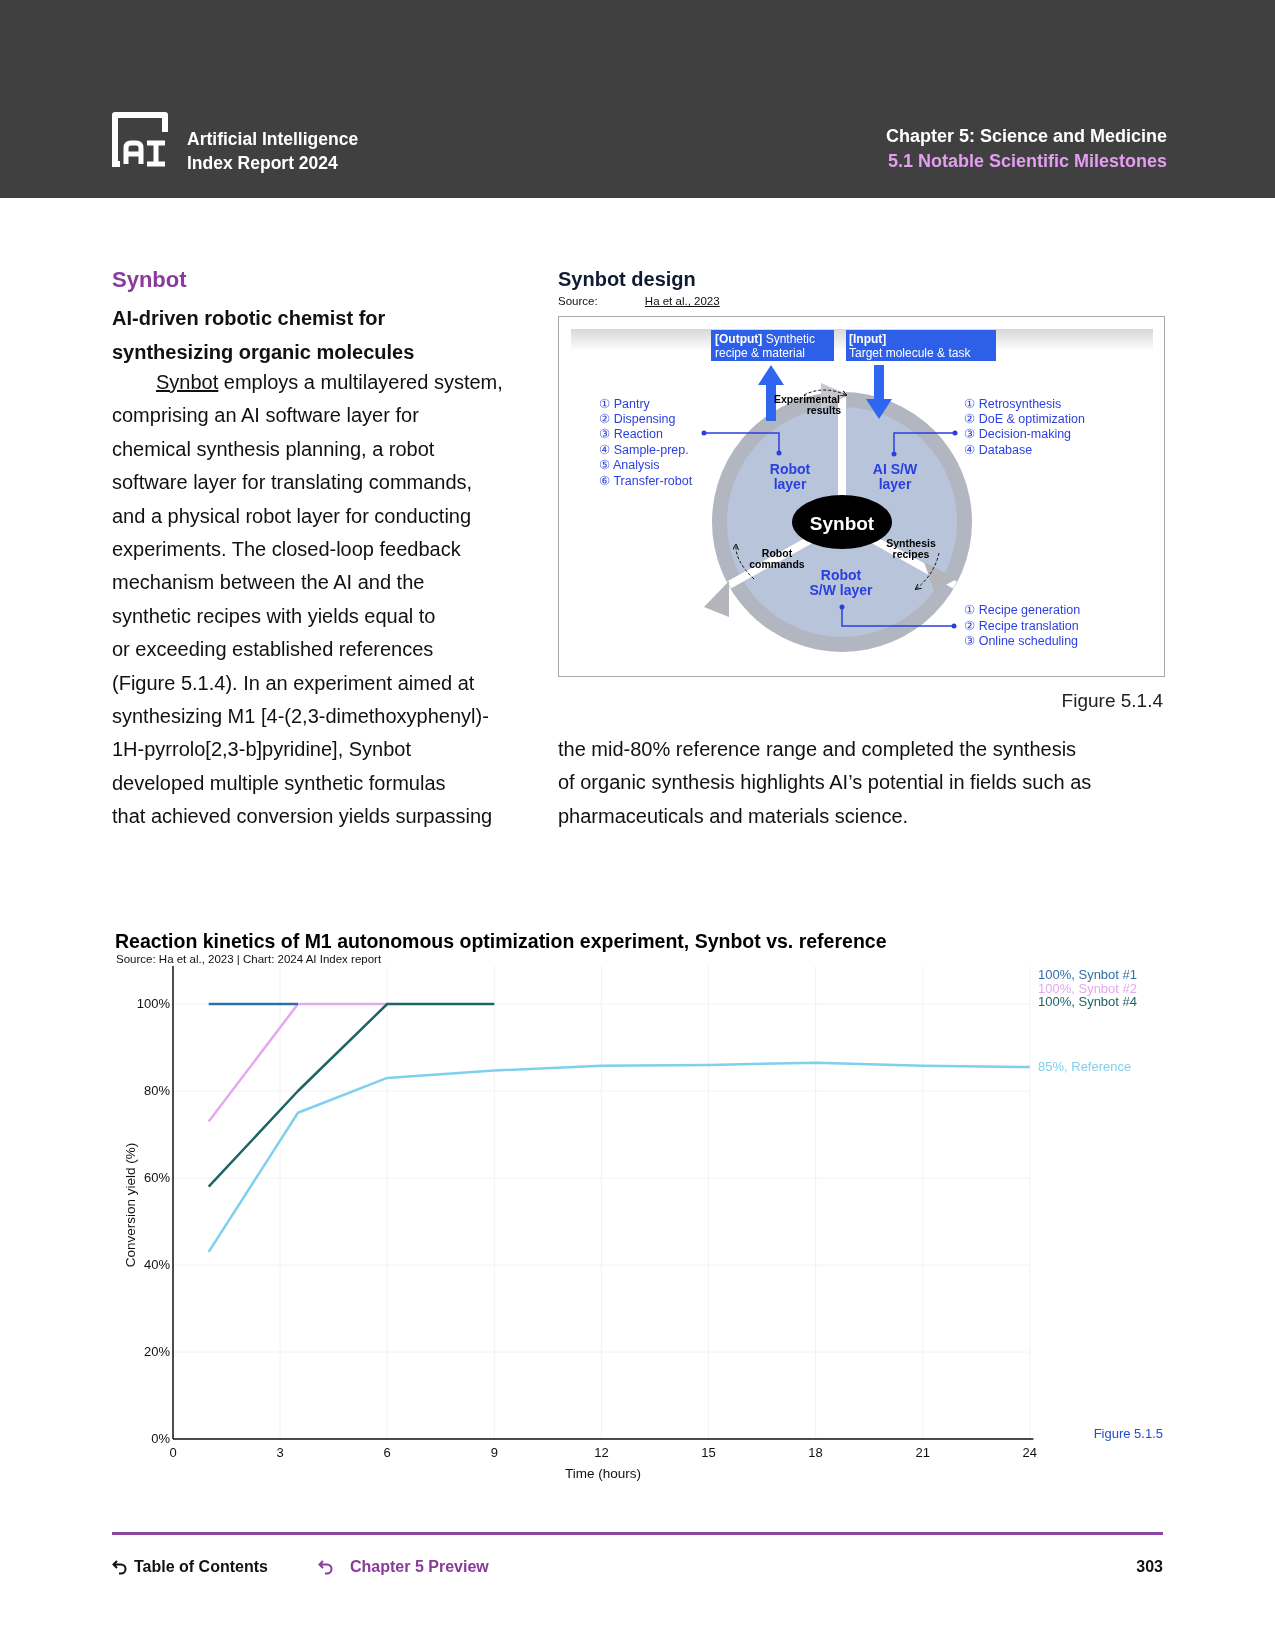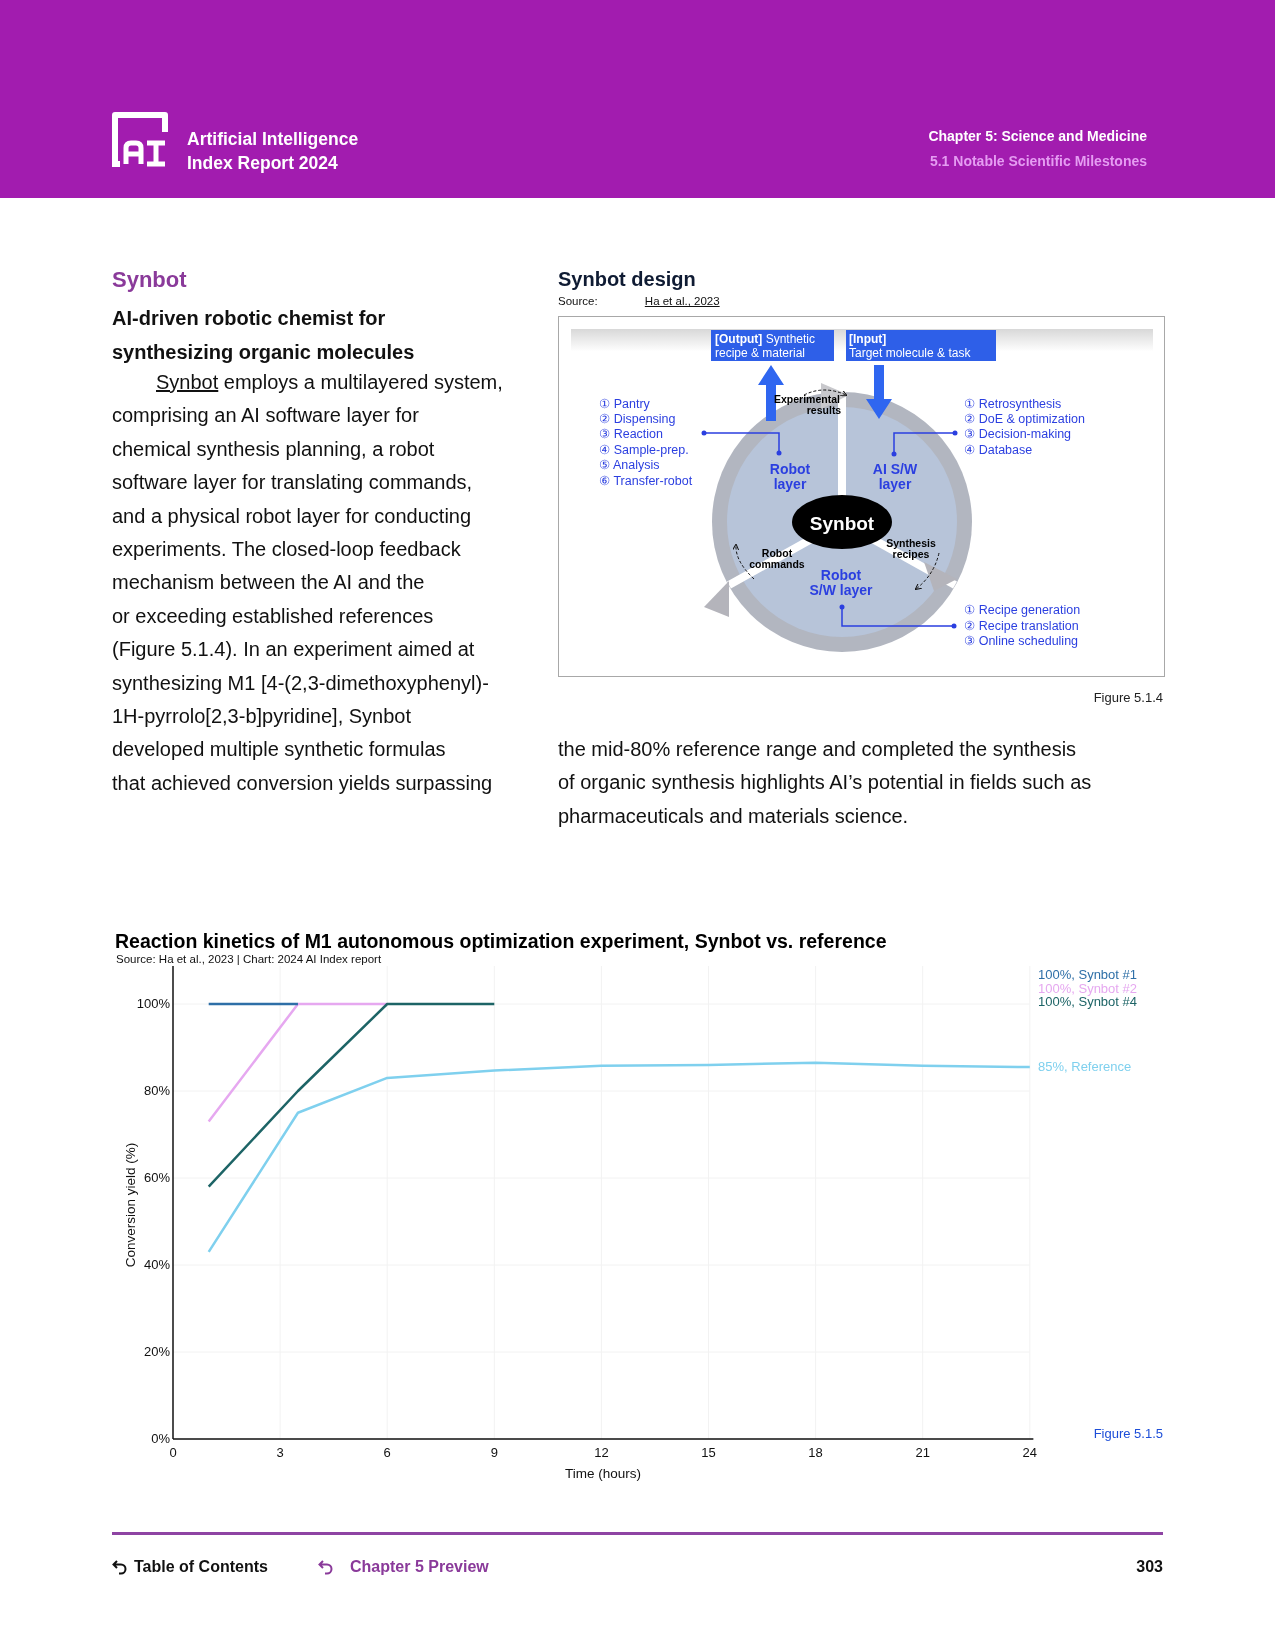--- a/index.html
+++ b/index.html
@@ -1,37 +1,37 @@
 <!DOCTYPE html>
 <html><head>
 <meta charset="utf-8">
 <style>
   * { box-sizing: border-box; margin: 0; padding: 0; }
   html, body { width: 1275px; height: 1650px; background: #ffffff; overflow: hidden; }
   body { position: relative; font-family: "Liberation Sans", "DejaVu Sans", sans-serif; color: #111111; }
 
-  .header { position: absolute; left: 0; top: 0; width: 1275px; height: 198px; background: #a21caf; }
+  .header { position: absolute; left: 0; top: 0; width: 1275px; height: 198px; background: #404040; }
   .logo { position: absolute; left: 112px; top: 112px; width: 56px; height: 55px; }
   .brand { position: absolute; left: 187px; top: 127px; color: #ffffff; font-weight: bold; font-size: 17.5px; line-height: 24px; }
-  .chapter { position: absolute; right: 128px; top: 124px; text-align: right; font-weight: bold; font-size: 14px; line-height: 25px; }
+  .chapter { position: absolute; right: 108px; top: 124px; text-align: right; font-weight: bold; font-size: 18px; line-height: 25px; }
   .chapter .c1 { color: #ffffff; }
   .chapter .c2 { color: #e59df2; }
 
   .section-title { position: absolute; left: 112px; top: 267px; font-size: 22px; font-weight: bold; color: #8a3a9a; }
   .subtitle { position: absolute; left: 112px; top: 302px; width: 400px; font-size: 20px; font-weight: bold; line-height: 33.5px; color: #111; }
   .body-left { position: absolute; left: 112px; top: 366px; width: 400px; font-size: 20px; line-height: 33.4px; color: #111; }
   .body-left .line { display: block; white-space: nowrap; }
   .link { text-decoration: underline; color: #111; padding-left: 44px; }
 
   .fig-title { position: absolute; left: 558px; top: 268px; font-size: 20px; font-weight: bold; color: #0f1b33; }
   .fig-source { position: absolute; left: 558px; top: 295px; font-size: 11.5px; color: #111; }
   .fig-source .link { text-decoration: underline; }
   .diagram-frame { position: absolute; left: 558px; top: 316px; width: 607px; height: 361px; border: 1.5px solid #a8a8a8; background: #ffffff; }
   .diagram-frame svg { position: absolute; left: 0; top: 0; }
-  .fig-cap1 { position: absolute; right: 112px; top: 690px; font-size: 13px; color: #222; }
+  .fig-cap1 { position: absolute; right: 112px; top: 690px; font-size: 19px; color: #222; }
 
   .body-right { position: absolute; left: 558px; top: 733px; width: 610px; font-size: 20px; line-height: 33.4px; color: #111; }
   .body-right .line { display: block; white-space: nowrap; }
 
   .chart-title { position: absolute; left: 115px; top: 930px; font-size: 19.5px; font-weight: bold; color: #000; white-space: nowrap; }
   .chart-source { position: absolute; left: 116px; top: 953px; font-size: 11.5px; color: #111; white-space: nowrap; }
   .chart-svg { position: absolute; left: 0; top: 0; }
   .fig-cap2 { position: absolute; right: 112px; top: 1426px; font-size: 13px; color: #1d4ed8; }
 
   .footer-rule { position: absolute; left: 112px; top: 1532px; width: 1051px; height: 2.5px; background: #8e44a3; }
@@ -66,20 +66,21 @@
   <div>synthesizing organic molecules</div>
 </div>
 <div class="body-left">
   <span class="line"><span class="link">Synbot</span><span> employs a multilayered system,</span></span>
   <span class="line">comprising an AI software layer for</span>
   <span class="line">chemical synthesis planning, a robot</span>
   <span class="line">software layer for translating commands,</span>
   <span class="line">and a physical robot layer for conducting</span>
   <span class="line">experiments. The closed-loop feedback</span>
   <span class="line">mechanism between the AI and the</span>
+  <span class="line">synthetic recipes with yields equal to</span>
   <span class="line">or exceeding established references</span>
   <span class="line">(Figure 5.1.4). In an experiment aimed at</span>
   <span class="line">synthesizing M1 [4-(2,3-dimethoxyphenyl)-</span>
   <span class="line">1H-pyrrolo[2,3-b]pyridine], Synbot</span>
   <span class="line">developed multiple synthetic formulas</span>
   <span class="line">that achieved conversion yields surpassing</span>
 </div>
 
 <div class="fig-title">Synbot design</div>
 <div class="fig-source"><span>Source: </span><span class="link">Ha et al., 2023</span></div>

